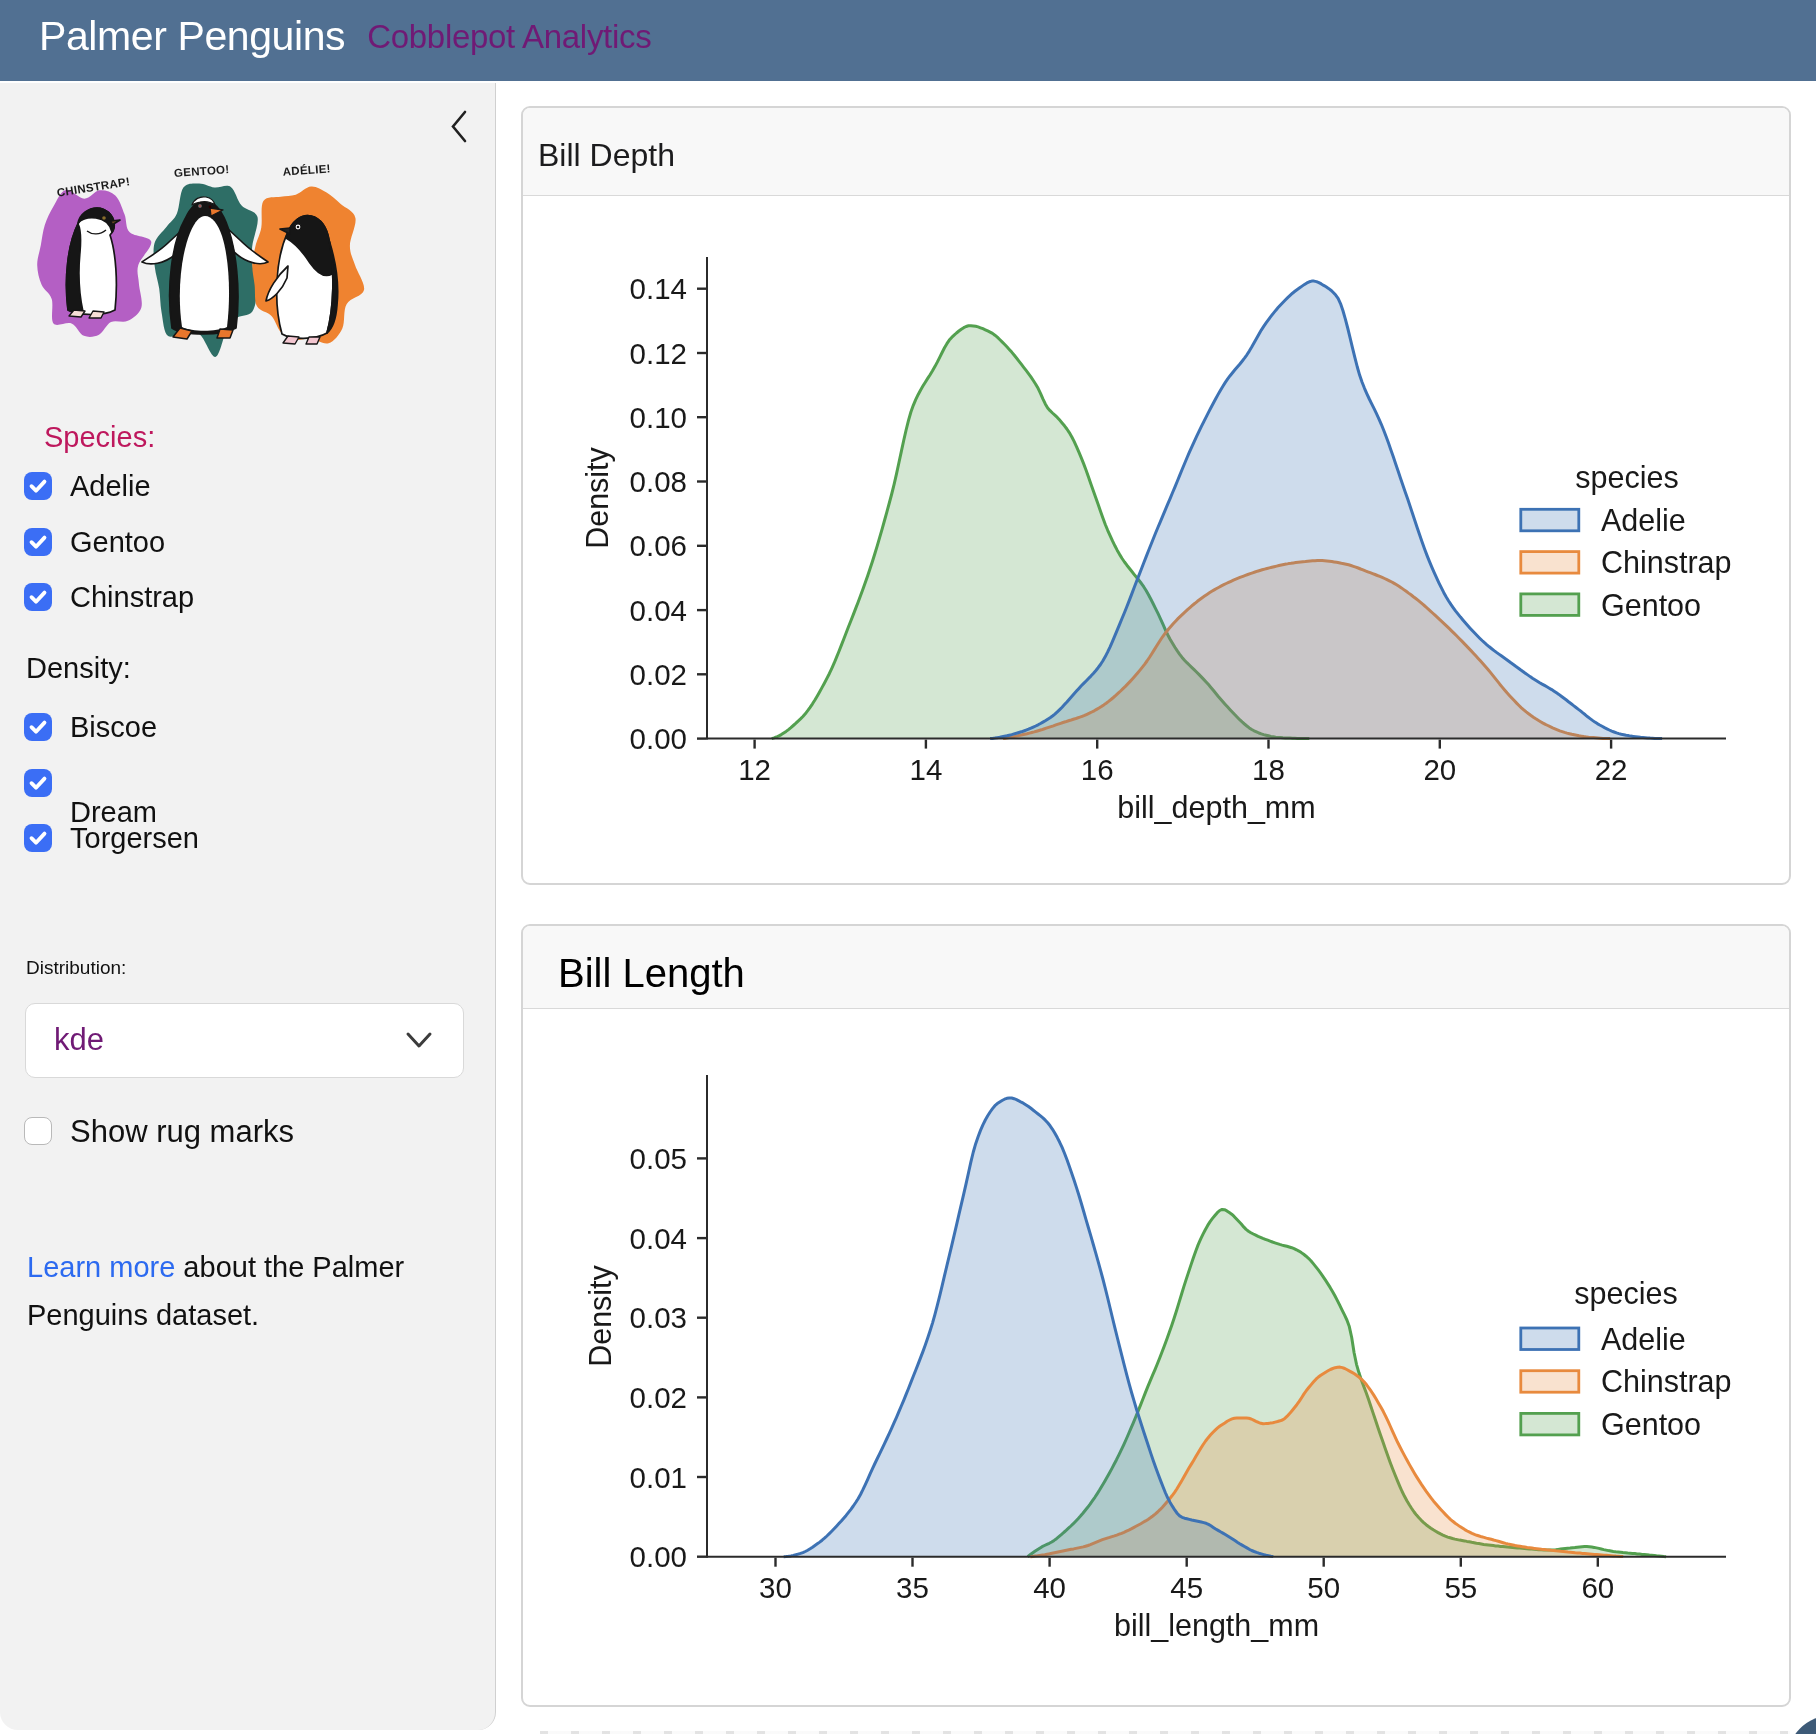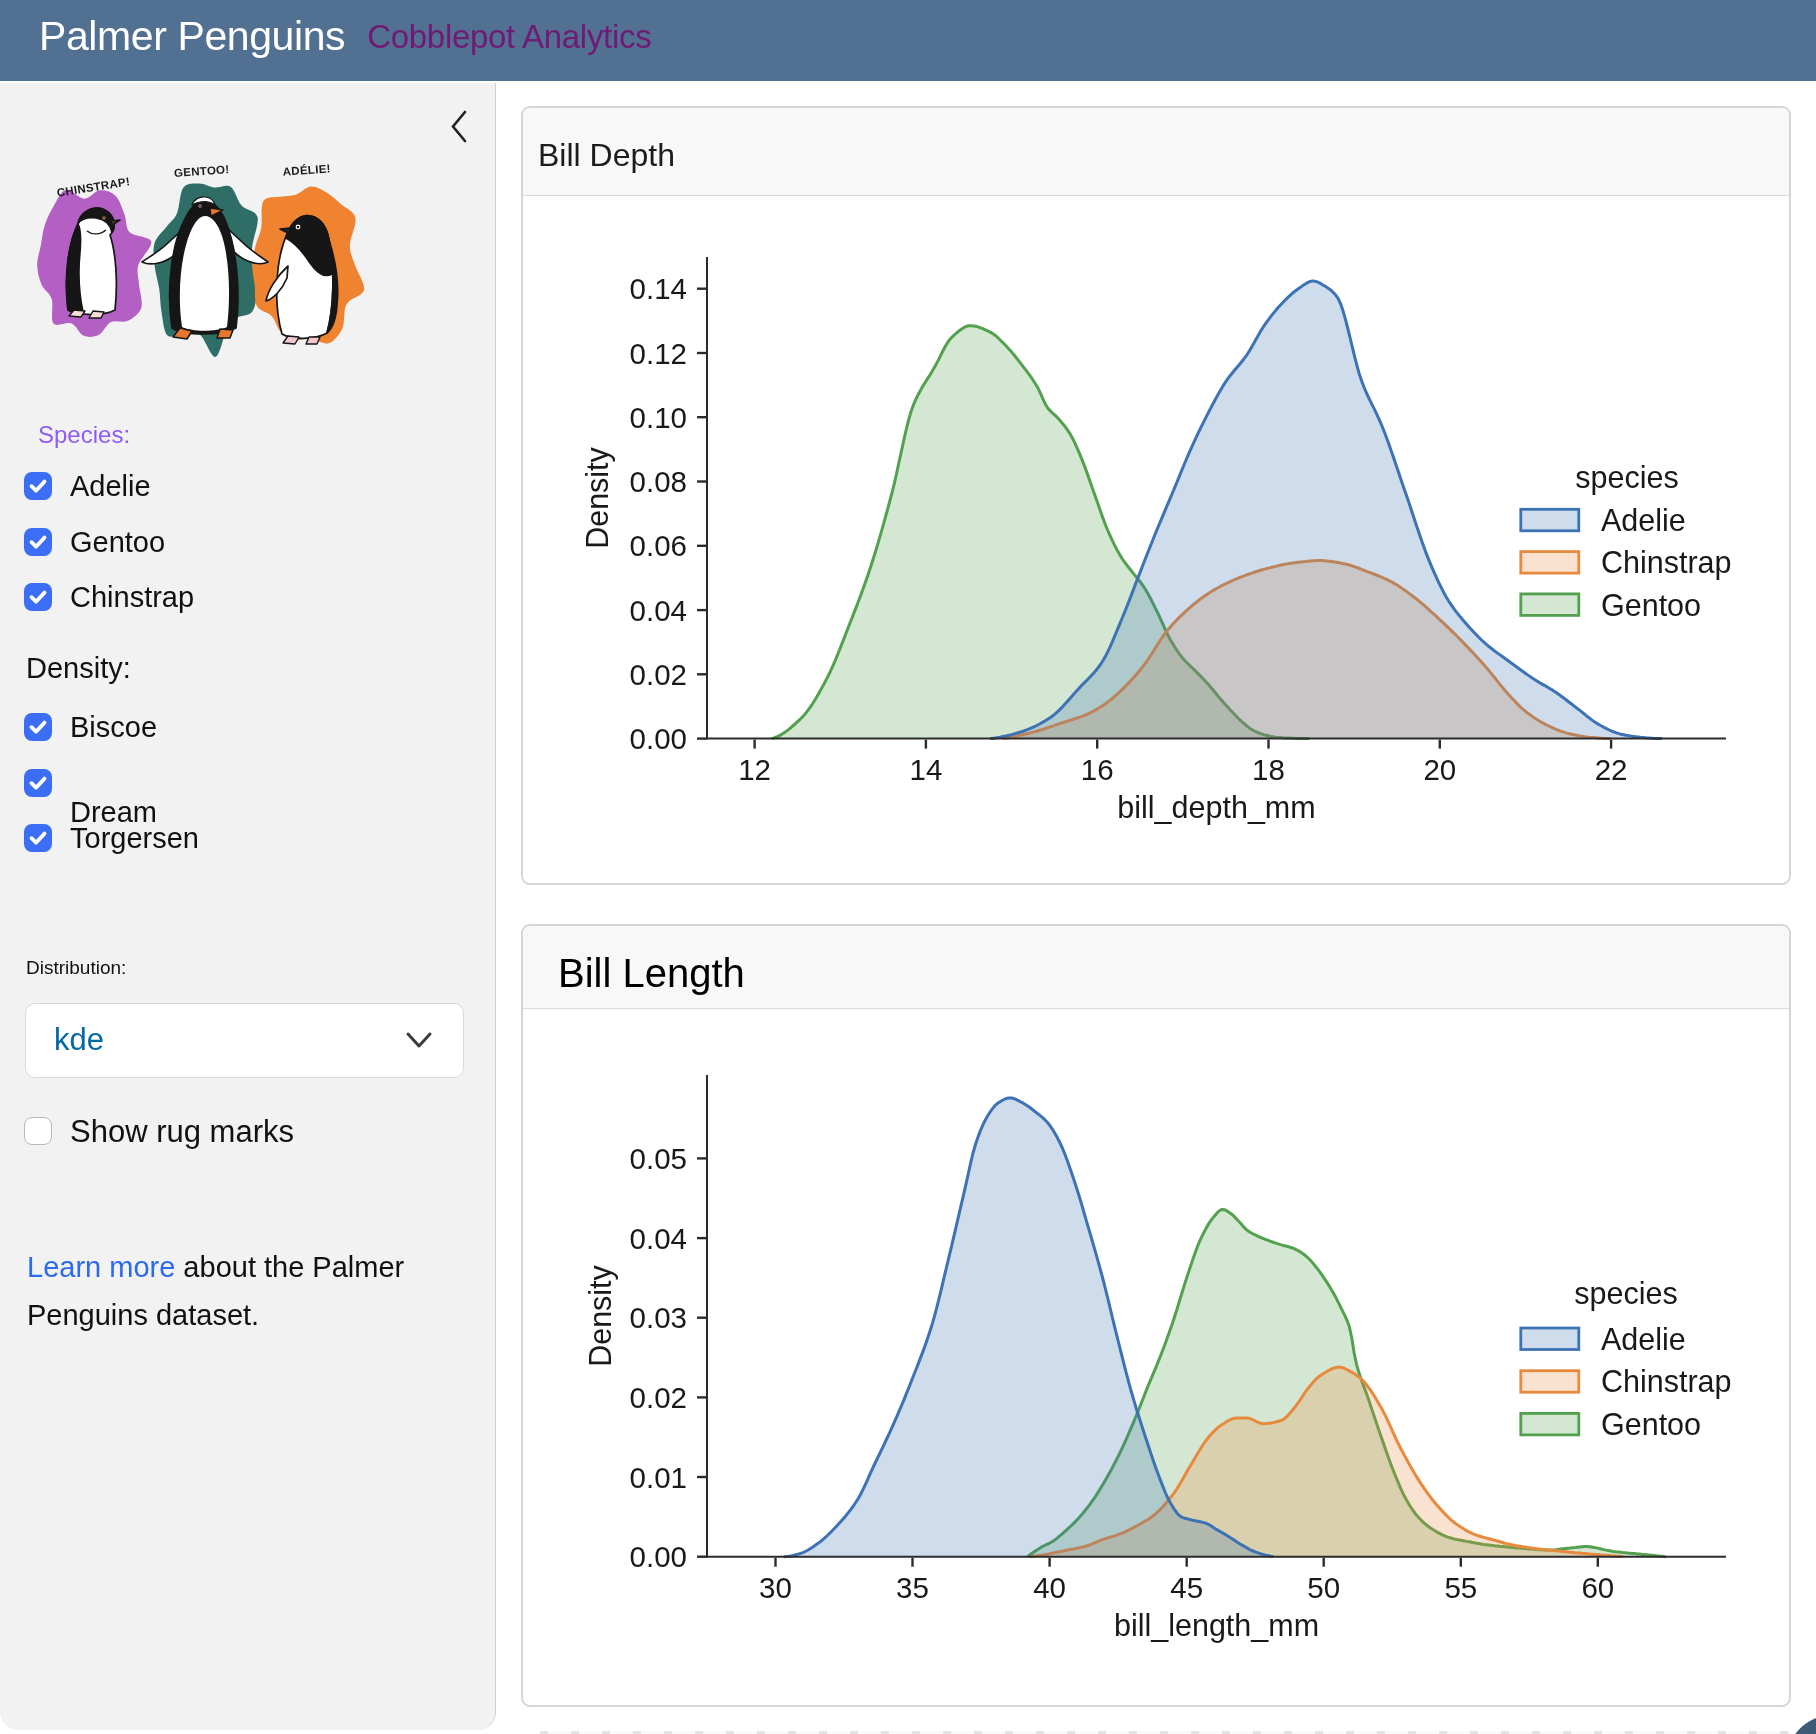--- a/index.html
+++ b/index.html
@@ -55,21 +55,21 @@
     <circle cx="268" cy="69" r="3" fill="#fff" stroke-width="1.2"></circle>
       <circle cx="268" cy="69" r="1.3" fill="#161616" stroke="none"></circle>
     <path d="M258,108 C247,118 238,132 236,143 C243,141 252,132 257,120 Z" fill="#fff"></path>
     <path d="M258,178 l-5,7 l12,1 l4,-7 Z" fill="#f3c6d0" stroke-width="1.4"></path>
     <path d="M279,179 l-3,7 l11,0 l3,-7 Z" fill="#f3c6d0" stroke-width="1.4"></path>
   </g>
   <text x="64" y="33" font-size="11.5" font-weight="bold" fill="#1b1b1b" text-anchor="middle" transform="rotate(-9 64 33)" font-family="Liberation Sans,sans-serif" letter-spacing="0.3">CHINSTRAP!</text>
   <text x="172" y="17" font-size="11.5" font-weight="bold" fill="#1b1b1b" text-anchor="middle" transform="rotate(-4 172 17)" font-family="Liberation Sans,sans-serif" letter-spacing="0.3">GENTOO!</text>
   <text x="277" y="16" font-size="11.5" font-weight="bold" fill="#1b1b1b" text-anchor="middle" transform="rotate(-4 277 16)" font-family="Liberation Sans,sans-serif" letter-spacing="0.3">ADÉLIE!</text>
 </svg>
-<div class="abs" style="left:38px;top:421px;font-size:24px;color:#8b5cf6">Species:</div>
+<div class="abs" style="left:44px;top:421px;font-size:29px;color:#be185d">Species:</div>
 <div style="position:absolute;left:24px;top:472px;width:28px;height:28px;border-radius:8px;background:#3b6ef5"></div>
 <svg style="position:absolute;left:24px;top:472px" width="28" height="28" viewBox="0 0 28 28">
     <path d="M7.5,14.2 L12,18.7 L20.5,9.6" fill="none" stroke="#fff" stroke-width="3.8" stroke-linecap="round" stroke-linejoin="round"></path>
   </svg>
 <div style="position:absolute;left:70px;top:468px;font-size:29px;color:#111;line-height:36px">Adelie</div>
 <div style="position:absolute;left:24px;top:527.5px;width:28px;height:28px;border-radius:8px;background:#3b6ef5"></div>
 <svg style="position:absolute;left:24px;top:527.5px" width="28" height="28" viewBox="0 0 28 28">
     <path d="M7.5,14.2 L12,18.7 L20.5,9.6" fill="none" stroke="#fff" stroke-width="3.8" stroke-linecap="round" stroke-linejoin="round"></path>
   </svg>
 <div style="position:absolute;left:70px;top:523.5px;font-size:29px;color:#111;line-height:36px">Gentoo</div>
@@ -89,21 +89,21 @@
     <path d="M7.5,14.2 L12,18.7 L20.5,9.6" fill="none" stroke="#fff" stroke-width="3.8" stroke-linecap="round" stroke-linejoin="round"></path>
   </svg>
 <div style="position:absolute;left:70px;top:794px;font-size:29px;color:#111;line-height:36px">Dream</div>
 <div style="position:absolute;left:24px;top:824px;width:28px;height:28px;border-radius:8px;background:#3b6ef5"></div>
 <svg style="position:absolute;left:24px;top:824px" width="28" height="28" viewBox="0 0 28 28">
     <path d="M7.5,14.2 L12,18.7 L20.5,9.6" fill="none" stroke="#fff" stroke-width="3.8" stroke-linecap="round" stroke-linejoin="round"></path>
   </svg>
 <div style="position:absolute;left:70px;top:820px;font-size:29px;color:#111;line-height:36px">Torgersen</div>
 <div class="abs" style="left:26px;top:957px;font-size:19px;color:#111">Distribution:</div>
 <div class="abs" style="left:25px;top:1003px;width:439px;height:75px;background:#fff;border:1.5px solid #d9d9d9;border-radius:10px;box-sizing:border-box"></div>
-<div class="abs" style="left:54px;top:1022px;font-size:31px;color:#0369a1">kde</div>
+<div class="abs" style="left:54px;top:1022px;font-size:31px;color:#701a75">kde</div>
 <svg class="abs" style="left:404px;top:1029px" width="30" height="22" viewBox="0 0 30 22">
     <path d="M4,5 L15,17 L26,5" fill="none" stroke="#3c3c3c" stroke-width="3" stroke-linecap="round" stroke-linejoin="round"></path>
   </svg>
 <div style="position:absolute;left:24px;top:1117px;width:28px;height:28px;border-radius:8px;background:#fff;border:1.5px solid #b9b9b9;box-sizing:border-box"></div>
 <div class="abs" style="left:70px;top:1114px;font-size:31px;color:#111">Show rug marks</div>
 <div class="abs" style="left:27px;top:1243px;width:420px;font-size:29px;color:#111;line-height:48px"><span style="color:#2c6af0;">Learn more</span> about the Palmer Penguins dataset.</div>
 
 <div class="abs" style="left:521px;top:106px;width:1270px;height:779px;background:#fff;border:2px solid #d5d5d5;border-radius:9px;box-sizing:border-box"></div>
 <div class="abs" style="left:523px;top:108px;width:1266px;height:88px;background:#f8f8f8;border-bottom:1.5px solid #d9d9d9;border-radius:7px 7px 0 0;box-sizing:border-box"></div>
 <div class="abs" style="left:538px;top:137px;font-size:32px;color:#1c1c1e">Bill Depth</div>

